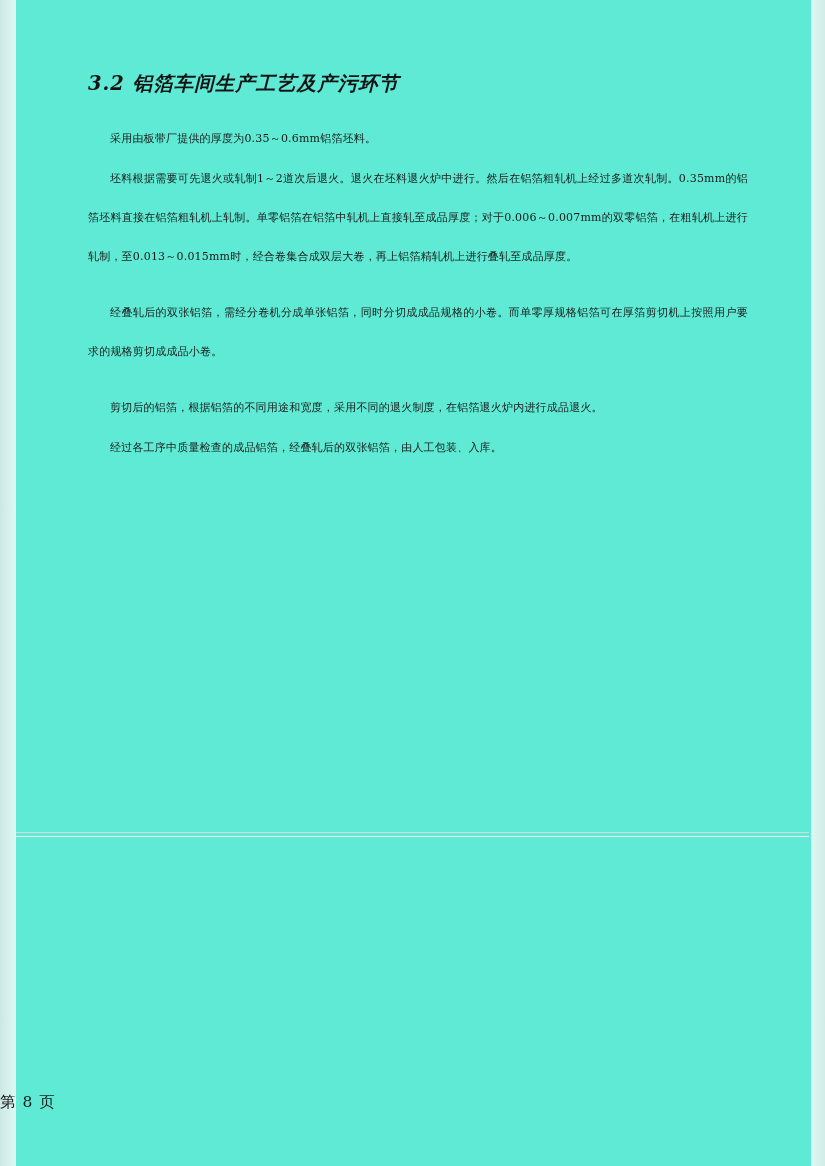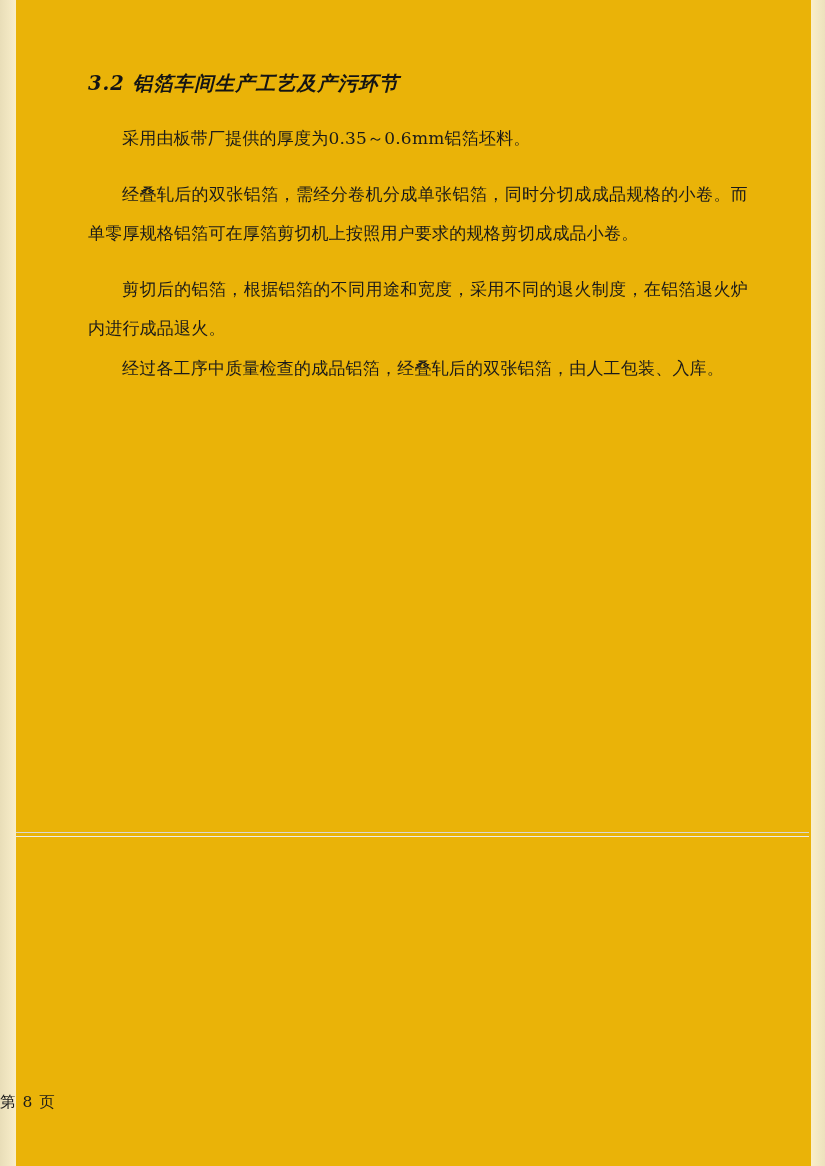--- a/index.html
+++ b/index.html
@@ -14,21 +14,21 @@
     color: #1b1b1b;
     position: relative;
     overflow: hidden;
   }
   .page {
     position: absolute;
     left: 0;
     top: 0;
     width: 825px;
     height: 1166px;
-    background: #eab308;
+    background: #5eead4;
   }
   
   .page::before {
     content: "";
     position: absolute;
     left: 0; top: 0;
     width: 16px; height: 1166px;
     background: linear-gradient(to right, #e8e8e4, #fdfdfb);
     opacity: .8;
   }
@@ -51,21 +51,21 @@
     font-weight: bold;
     font-style: italic;
     font-size: 19.5px;
     letter-spacing: 1px;
     color: #141414;
     margin: 0 0 22px 0;
     white-space: nowrap;
   }
   p.para {
     margin: 0 0 1px 0;
-    font-size: 17px;
+    font-size: 11px;
     line-height: 39px;
     text-align: justify;
     text-justify: inter-ideograph;
     text-indent: 2em;
     color: #1a1a1a;
     letter-spacing: 0.2px;
   }
   .gap {
     height: 16px;
   }
@@ -99,20 +99,21 @@
 </head>
 <body>
 
 <div class="page">
 
   <div class="content">
 
     <h2 class="heading">3.2 铝箔车间生产工艺及产污环节</h2>
 
     <p class="para">采用由板带厂提供的厚度为0.35～0.6mm铝箔坯料。</p>
+    <p class="para">坯料根据需要可先退火或轧制1～2道次后退火。退火在坯料退火炉中进行。然后在铝箔粗轧机上经过多道次轧制。0.35mm的铝箔坯料直接在铝箔粗轧机上轧制。单零铝箔在铝箔中轧机上直接轧至成品厚度；对于0.006～0.007mm的双零铝箔，在粗轧机上进行轧制，至0.013～0.015mm时，经合卷集合成双层大卷，再上铝箔精轧机上进行叠轧至成品厚度。</p>
     <div class="gap"></div>
     <p class="para">经叠轧后的双张铝箔，需经分卷机分成单张铝箔，同时分切成成品规格的小卷。而单零厚规格铝箔可在厚箔剪切机上按照用户要求的规格剪切成成品小卷。</p>
     <div class="gap"></div>
     <p class="para">剪切后的铝箔，根据铝箔的不同用途和宽度，采用不同的退火制度，在铝箔退火炉内进行成品退火。</p>
     <p class="para">经过各工序中质量检查的成品铝箔，经叠轧后的双张铝箔，由人工包装、入库。</p>
 
   </div>
 
   <div class="rule"></div>
   <div class="rule2"></div>

